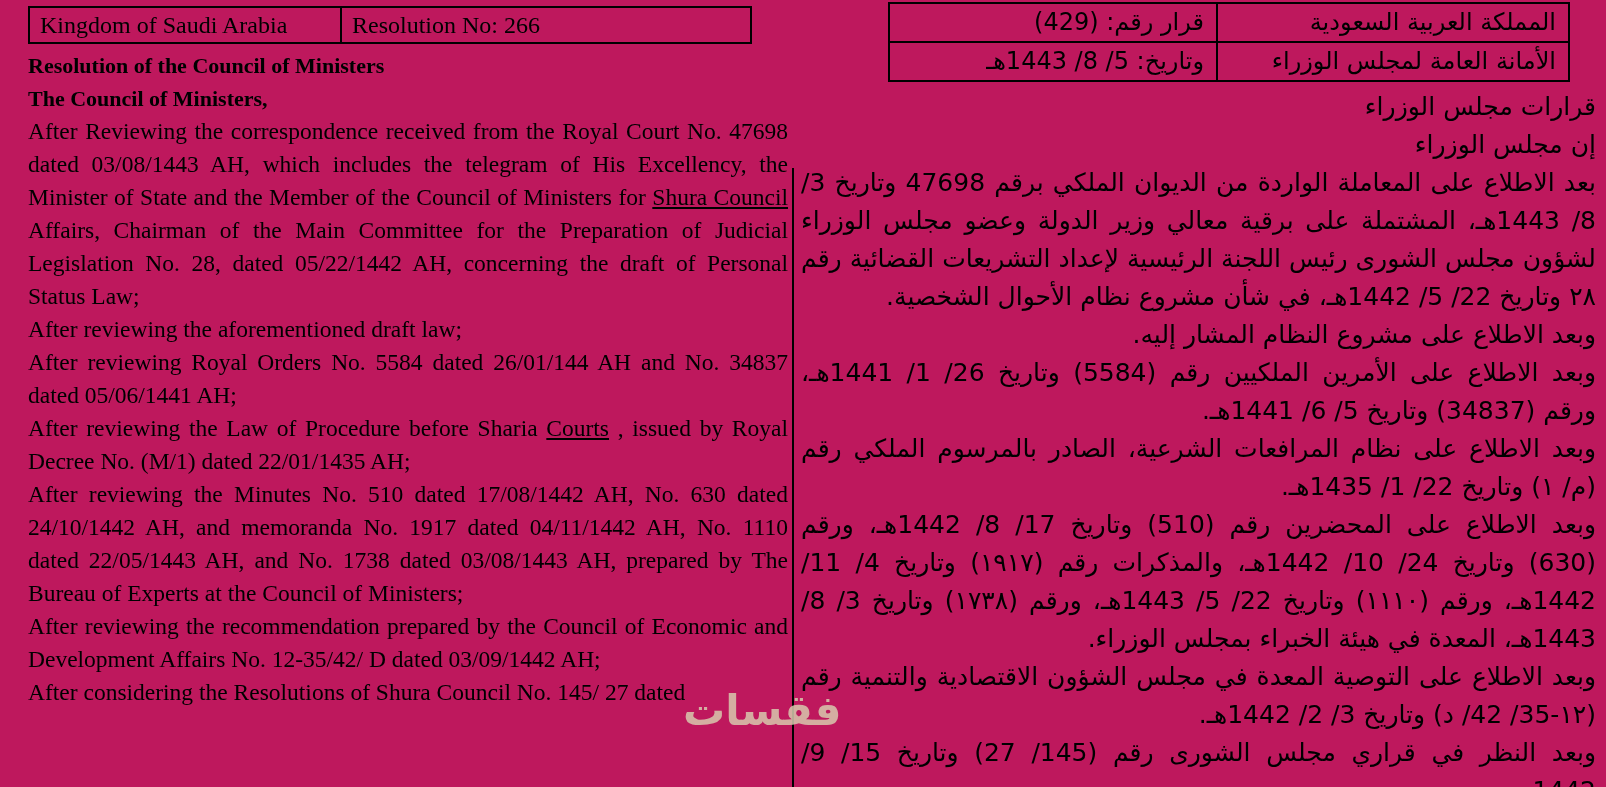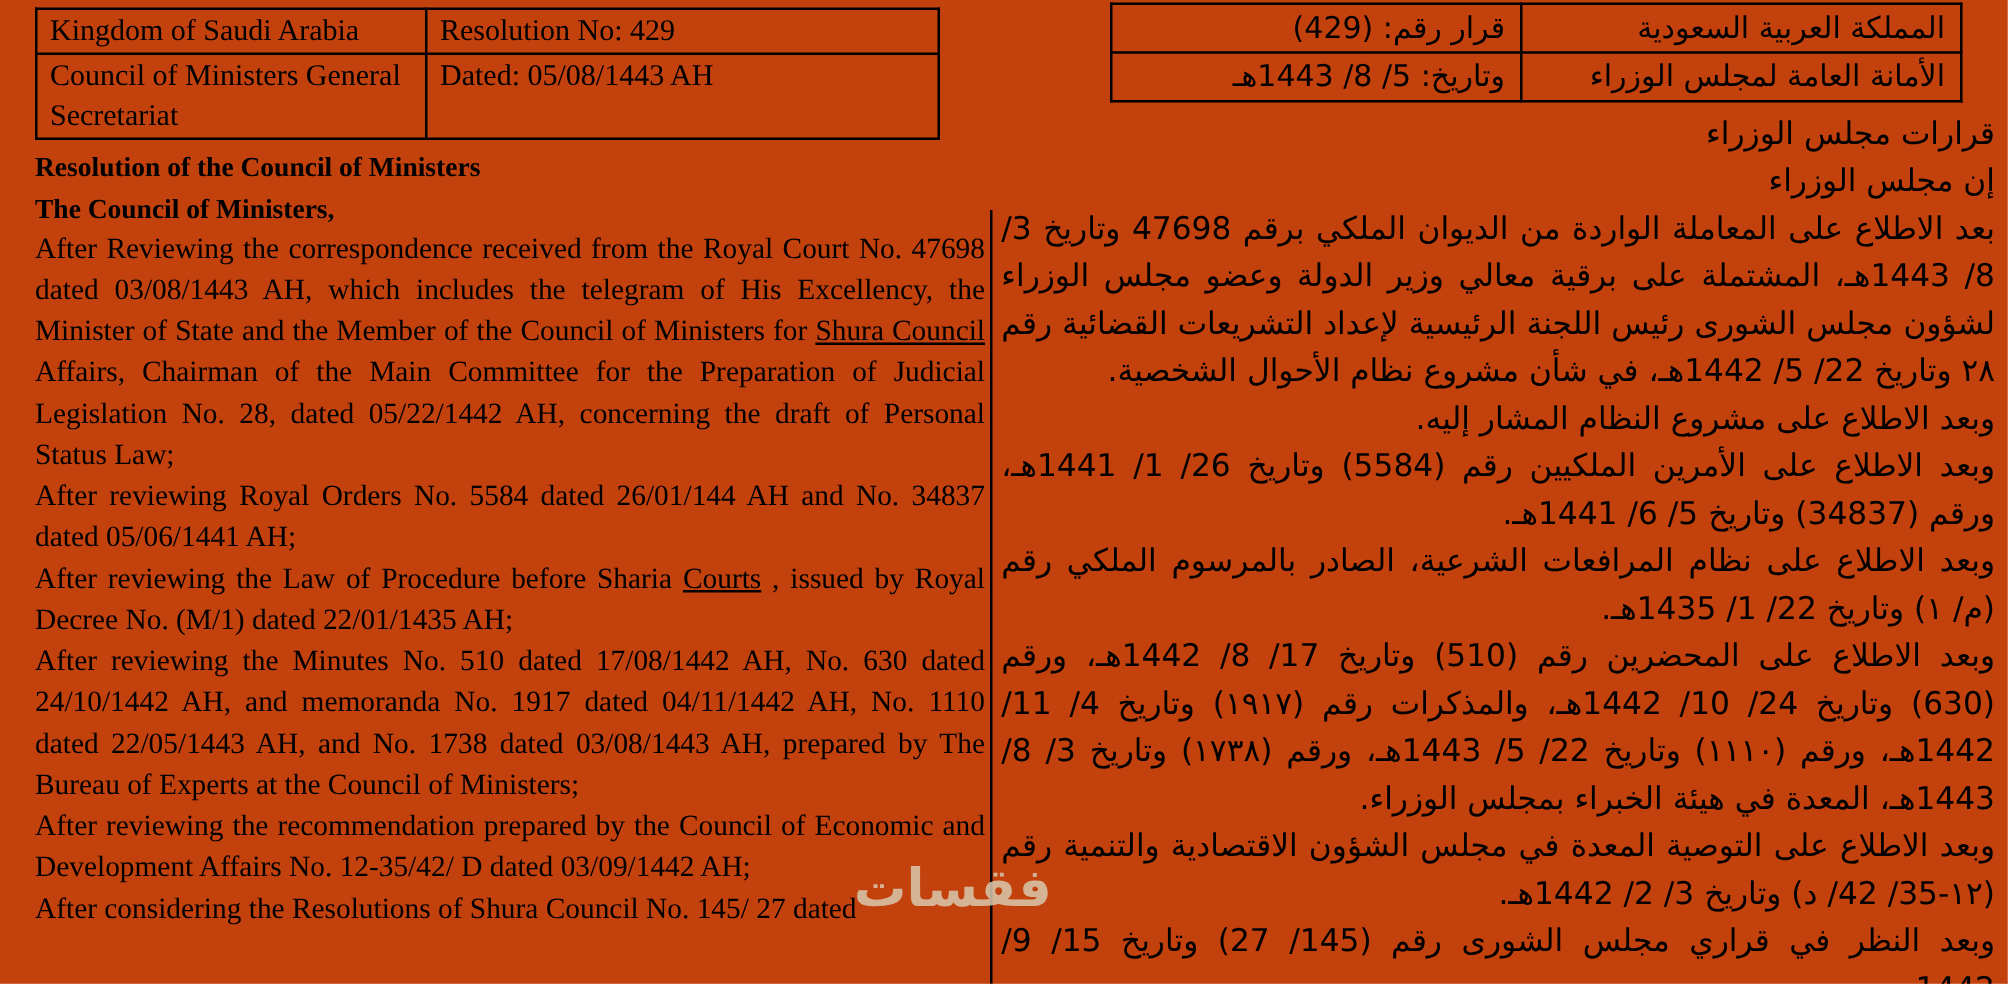--- a/index.html
+++ b/index.html
@@ -3,21 +3,21 @@
 <meta charset="utf-8">
 <style>
   * { margin:0; padding:0; box-sizing:border-box; }
   html,body { width:1606px; height:787px; }
   body {
     background:#ffffff;
     color:#000;
     font-family:"Liberation Serif","DejaVu Serif",serif;
     overflow:hidden;
   }
-  .page { position:relative; width:1606px; height:787px; background:#c2410c; overflow:hidden; }
+  .page { position:relative; width:1606px; height:787px; background:#be185d; overflow:hidden; }
 
   
   .col-en { position:absolute; left:28px; top:6px; width:760px; }
   .hdr-table-en { border-collapse:collapse; width:724px; margin-bottom:5px; font-size:24px; }
   .hdr-table-en td { border:2px solid #000; padding:1px 10px; vertical-align:top; line-height:32px; }
   .hdr-table-en td.c1 { width:312px; }
   .en-heading { font-size:22px; font-weight:bold; line-height:33px; text-align:left; }
   .en-body .en-p { font-size:23.5px; line-height:33px; text-align:justify; }
   .u { text-decoration:underline;margin-top:16px; }
 
@@ -51,34 +51,31 @@
 </head>
 <body>
 
 <div class="page">
 
   <div class="col-en">
     <table class="hdr-table-en">
       <tbody>
         <tr>
           <td class="c1">Kingdom of Saudi Arabia</td>
-          <td class="c2">Resolution No: 429</td>
-        </tr>
-        <tr>
-          <td class="c1">Council of Ministers General Secretariat</td>
-          <td class="c2">Dated: 05/08/1443 AH</td>
+          <td class="c2">Resolution No: 266</td>
         </tr>
       </tbody>
     </table>
 
     <div class="en-heading">Resolution of the Council of Ministers</div>
     <div class="en-heading">The Council of Ministers,</div>
 
     <div class="en-body">
         <p class="en-p"><span>After Reviewing the correspondence received from the Royal Court No. 47698 dated 03/08/1443 AH, which includes the telegram of His Excellency, the Minister of State and the Member of the Council of Ministers for </span><span class="u">Shura Council</span><span> Affairs, Chairman of the Main Committee for the Preparation of Judicial Legislation No. 28, dated 05/22/1442 AH, concerning the draft of Personal Status Law;</span></p>
+        <p class="en-p"><span>After reviewing the aforementioned draft law;</span></p>
         <p class="en-p"><span>After reviewing Royal Orders No. 5584 dated 26/01/144 AH and No. 34837 dated 05/06/1441 AH;</span></p>
         <p class="en-p"><span>After reviewing the Law of Procedure before Sharia </span><span class="u">Courts</span><span> , issued by Royal Decree No. (M/1) dated 22/01/1435 AH;</span></p>
         <p class="en-p"><span>After reviewing the Minutes No. 510 dated 17/08/1442 AH, No. 630 dated 24/10/1442 AH, and memoranda No. 1917 dated 04/11/1442 AH, No. 1110 dated 22/05/1443 AH, and No. 1738 dated 03/08/1443 AH, prepared by The Bureau of Experts at the Council of Ministers;</span></p>
         <p class="en-p"><span>After reviewing the recommendation prepared by the Council of Economic and Development Affairs No. 12-35/42/ D dated 03/09/1442 AH;</span></p>
         <p class="en-p"><span>After considering the Resolutions of Shura Council No. 145/ 27 dated</span></p>
       </div>
   </div>
 
   <div class="divider"></div>
 

